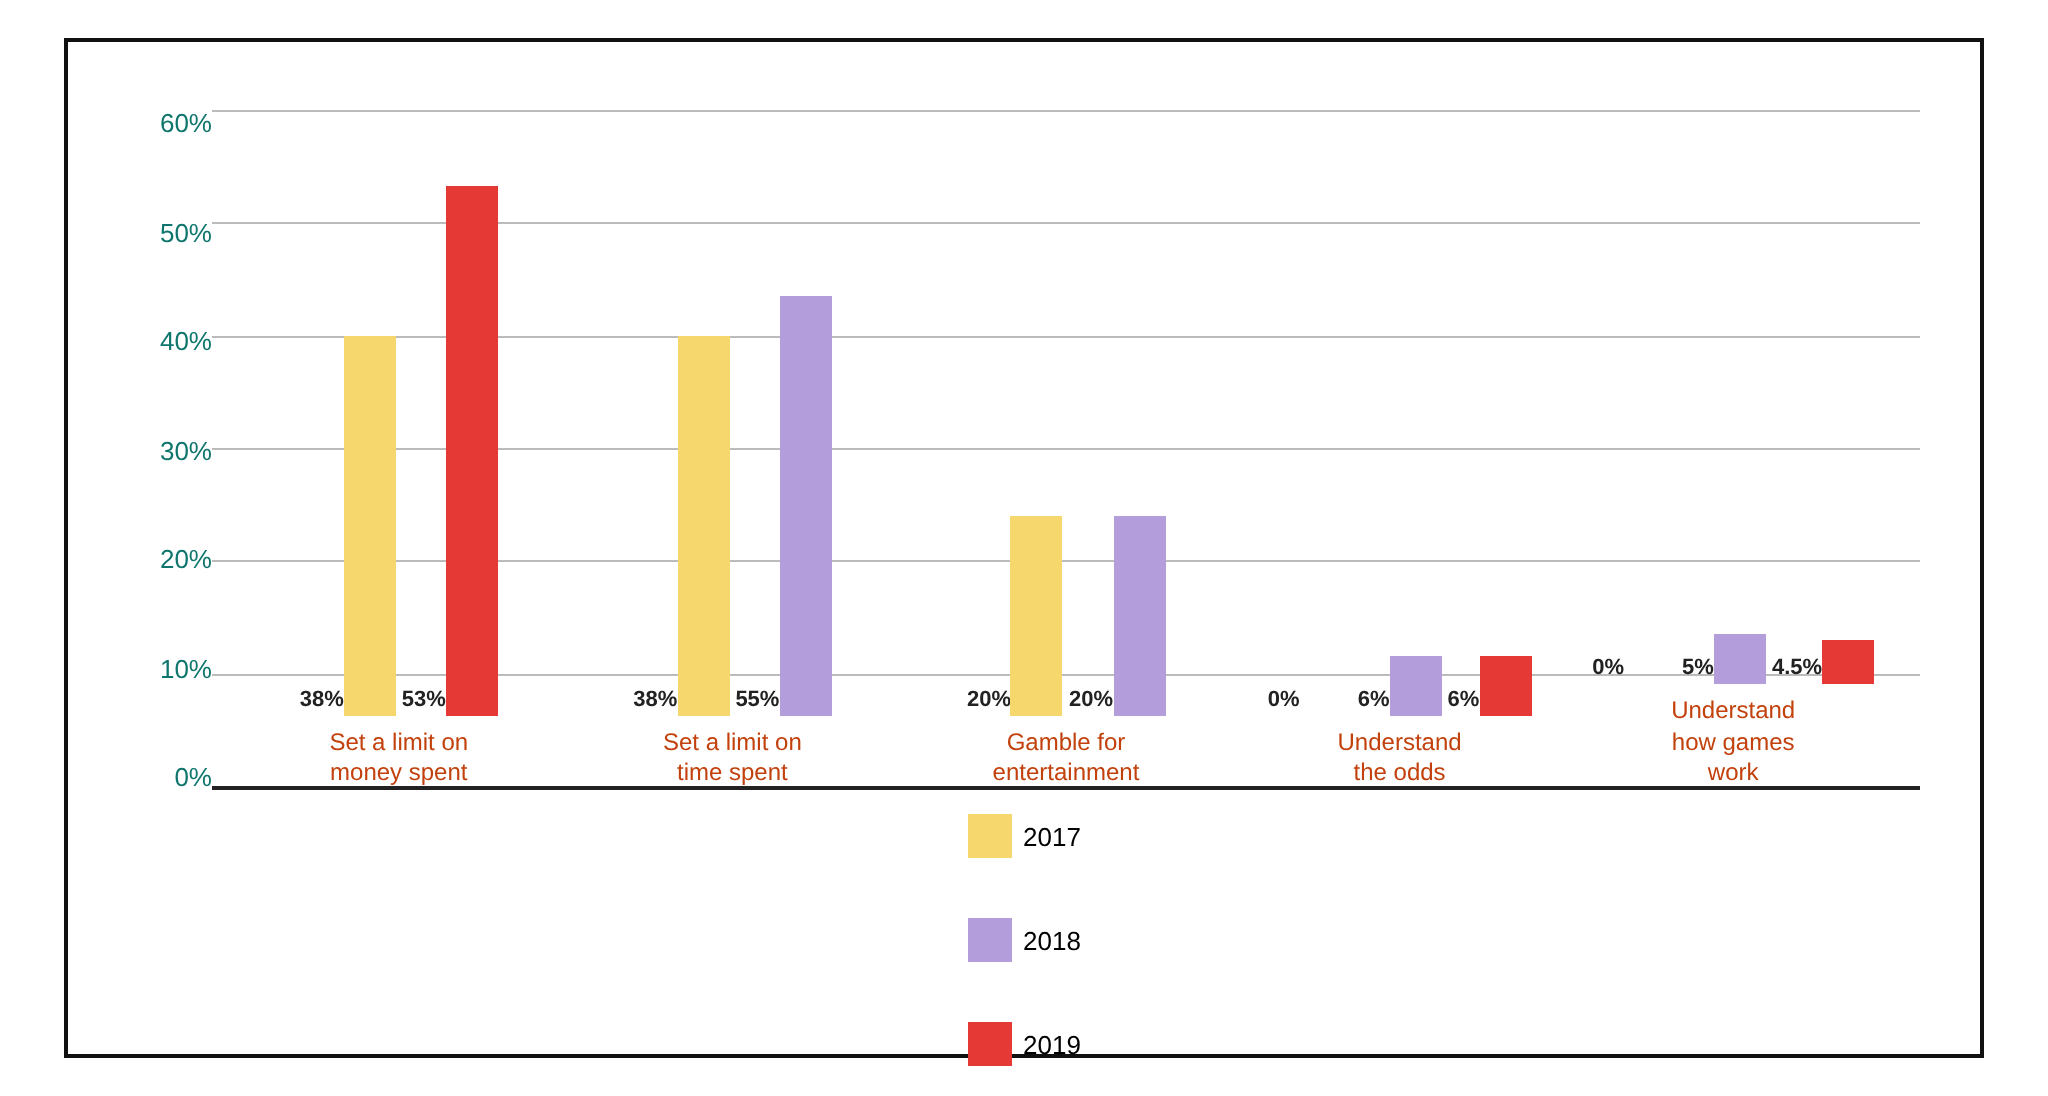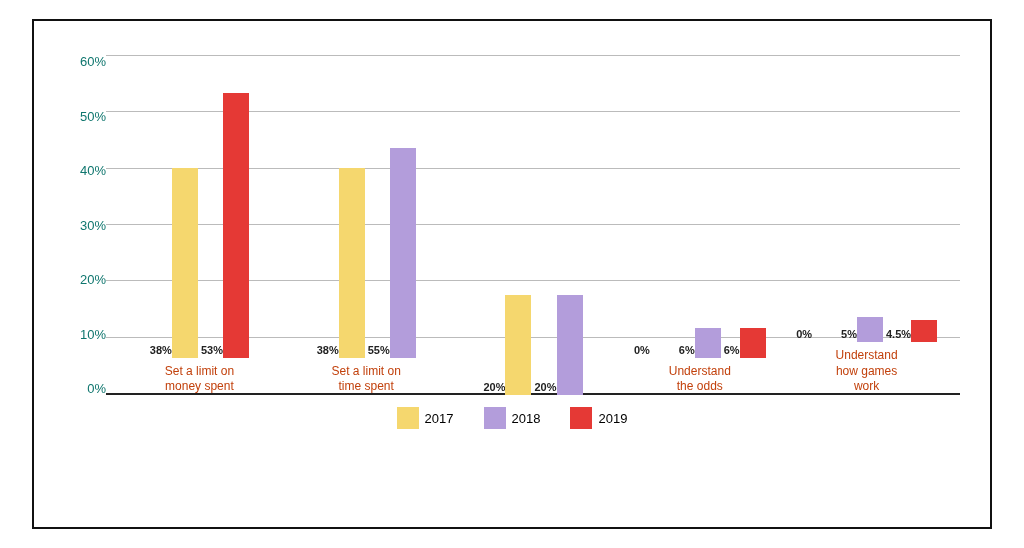--- a/index.html
+++ b/index.html
@@ -106,21 +106,21 @@
     }
     .bar-group-label {
       text-align: center;
       font-size: 12px;
       color: #c2410c;
       margin-top: 6px;
       line-height: 1.3;
     }
     .legend {
       display: flex;
-      flex-direction: row;
+      flex-direction: column;
       justify-content: center;
       align-items: center;
       gap: 30px;
       margin-top: 12px;
     }
     .legend-item {
       display: flex;
       flex-direction: row;
       align-items: center;
       gap: 6px;
@@ -187,20 +187,21 @@
             <div class="bar-group-bars">
               <div class="bar-wrapper">
                 <div class="bar-label-top">20%</div>
                 <div class="bar" style="height: 100px; background-color: rgb(245, 215, 110);"></div>
               </div>
               <div class="bar-wrapper">
                 <div class="bar-label-top">20%</div>
                 <div class="bar" style="height: 100px; background-color: rgb(179, 157, 219);"></div>
               </div>
             </div>
+            <div class="bar-group-label">Gamble for<br>entertainment</div>
           </div>
           <div class="bar-group">
             <div class="bar-group-bars">
               <div class="bar-wrapper">
                 <div class="bar-label-top">0%</div>
                 <div class="bar" style="height: 0px; background-color: rgb(245, 215, 110);"></div>
               </div>
               <div class="bar-wrapper">
                 <div class="bar-label-top">6%</div>
                 <div class="bar" style="height: 30px; background-color: rgb(179, 157, 219);"></div>

